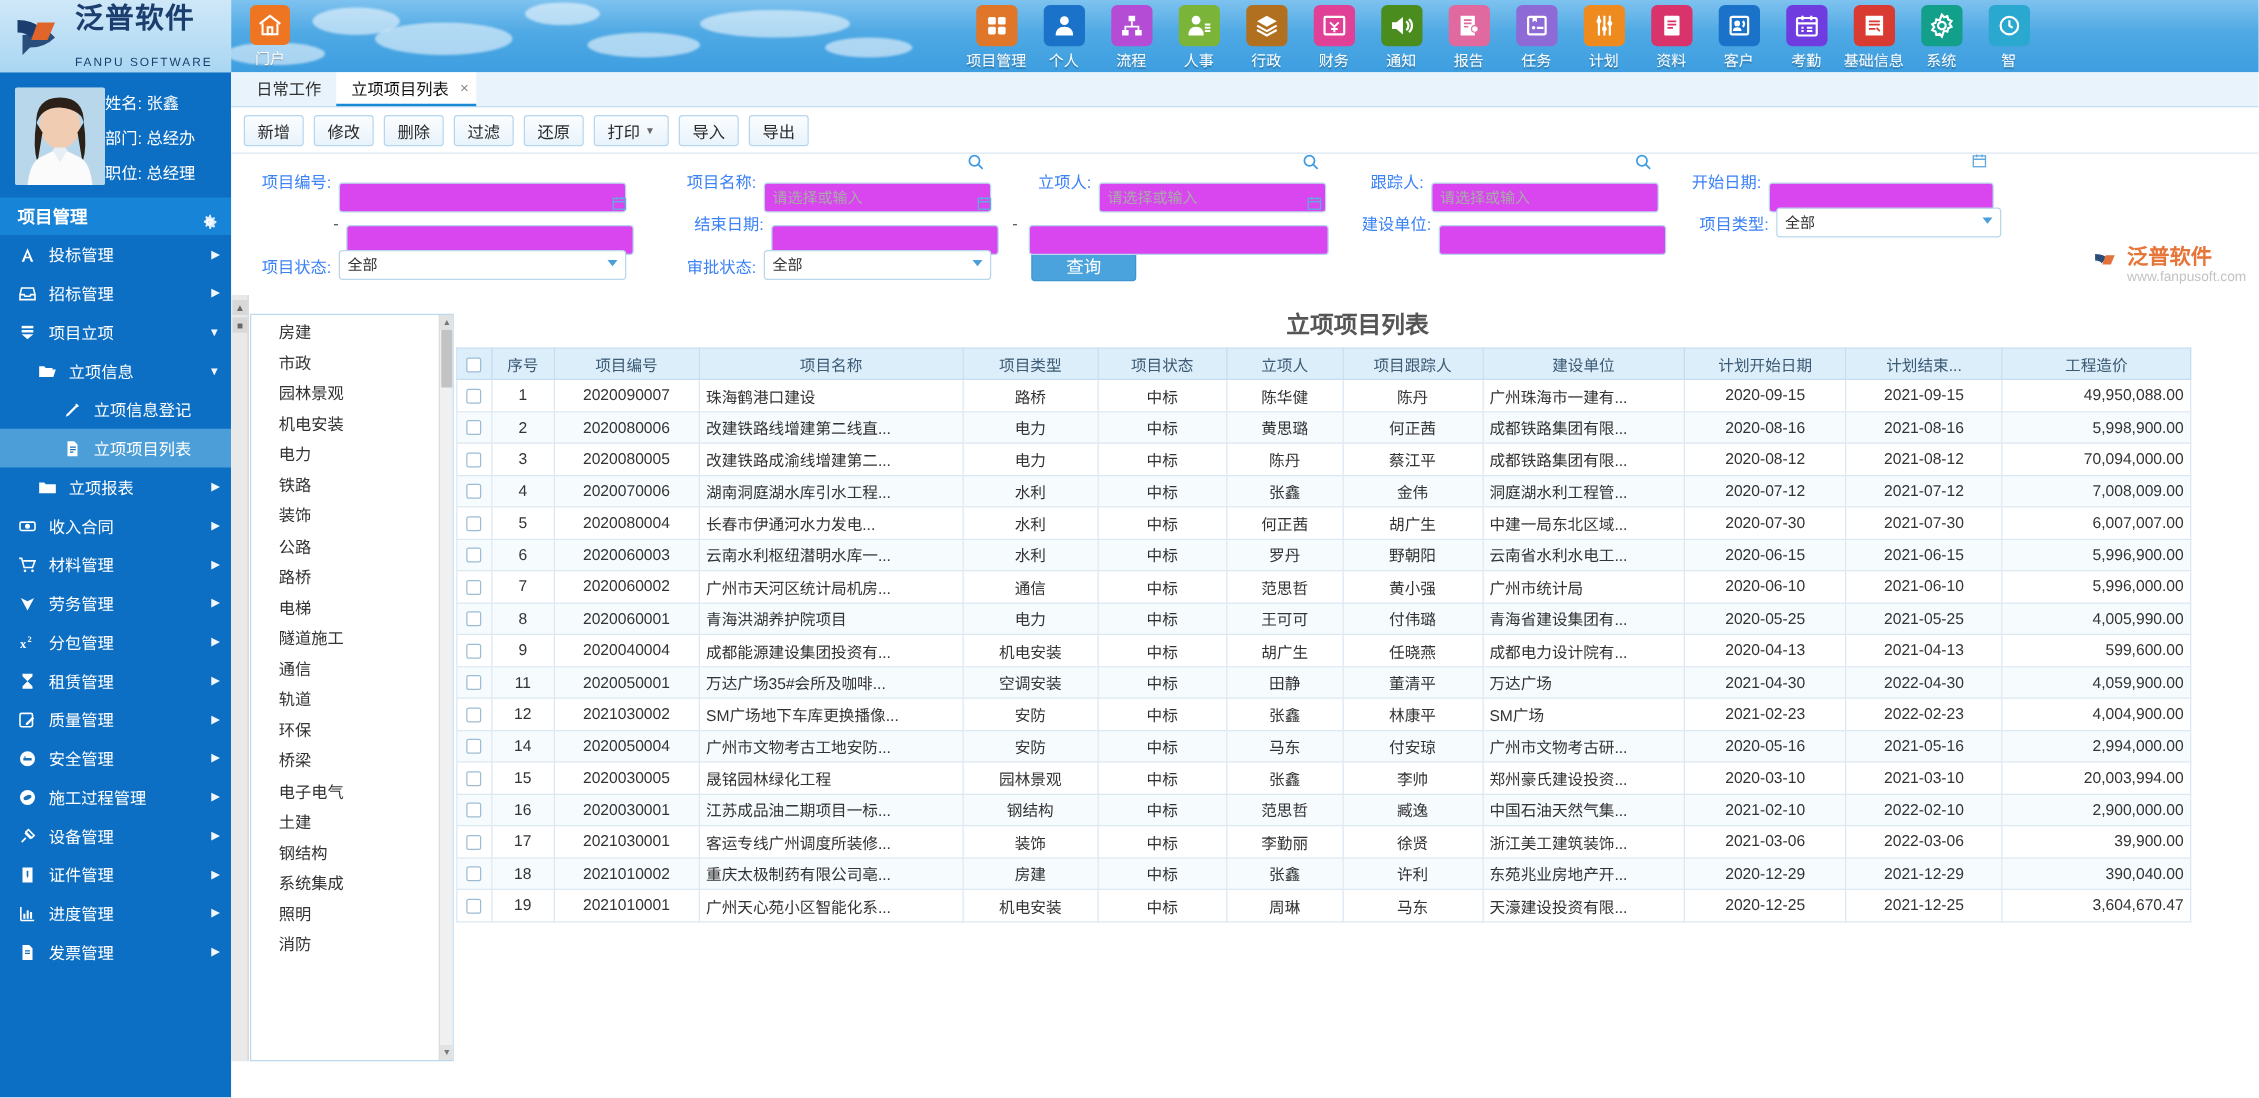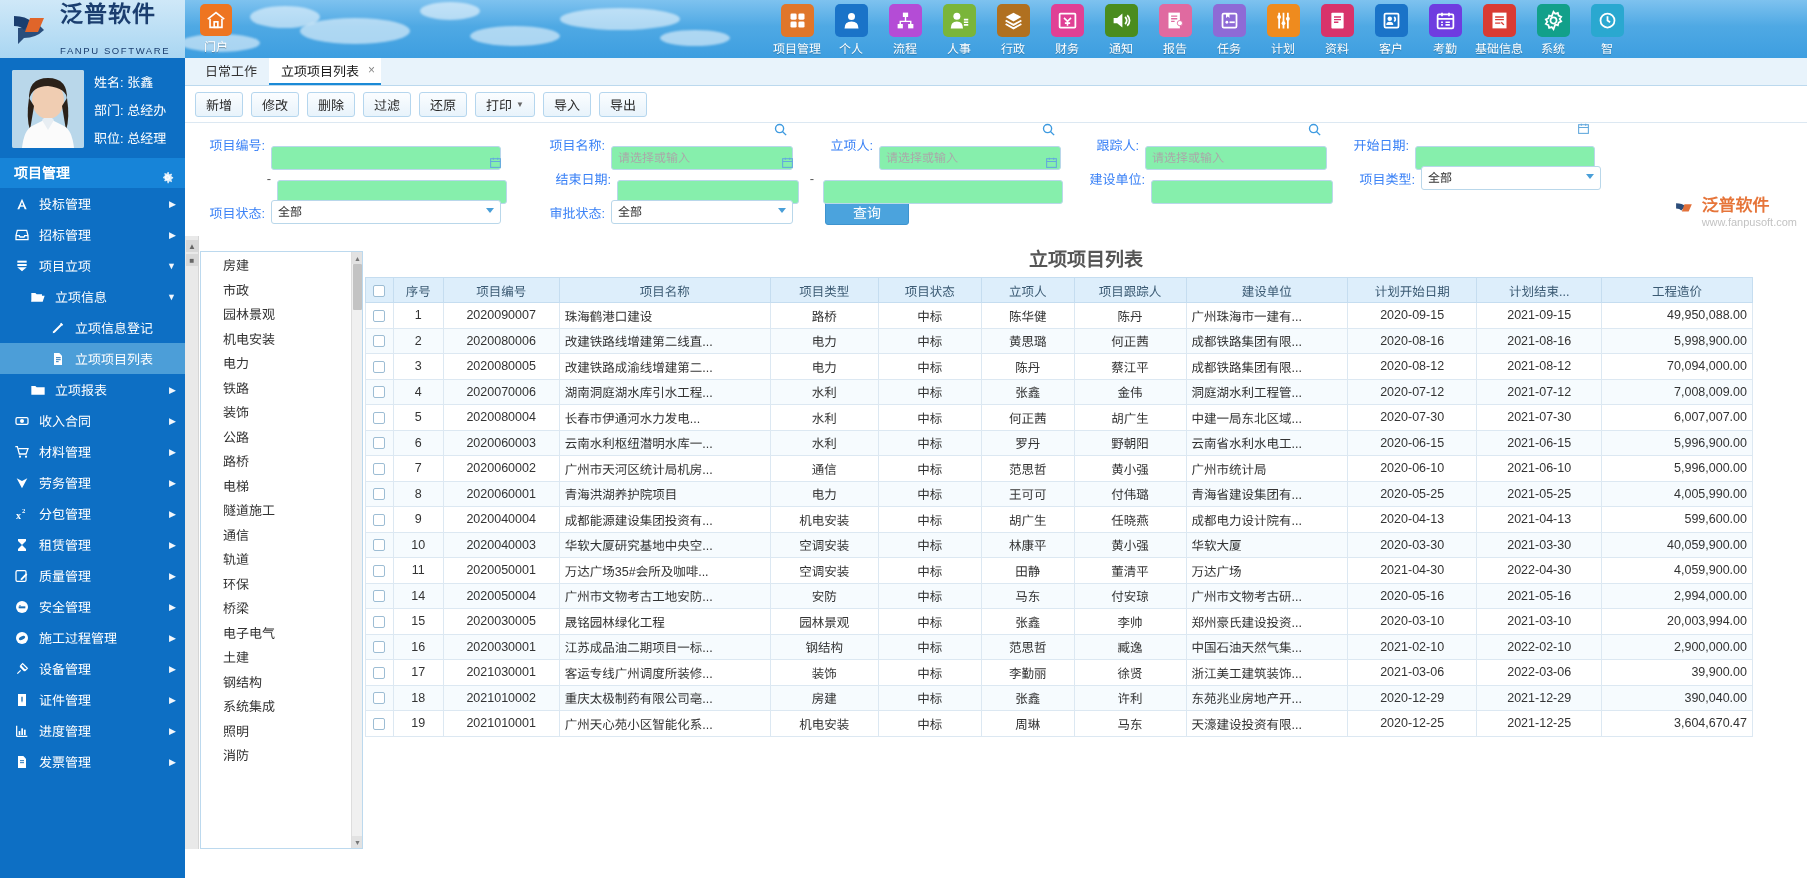--- a/index.html
+++ b/index.html
@@ -59,21 +59,21 @@
     width:33px;height:33px;margin:2px auto 0;border-radius:5px;
     display:flex;align-items:center;justify-content:center;
   }
   .navitem .lbl{ font-size:12px; color:#fff; margin-top:2px; white-space:nowrap; text-shadow:0 1px 1px rgba(0,0,0,.25);}
 
   
   .sidebar {
     position:absolute; left:0; top:58px; width:185px; height:820px;
     background:#0d6fc4; overflow:hidden;
   }
-  .userbox { display:flex; padding:12px 10px 10px 12px; gap:10px; }
+  .userbox { display:flex; padding:12px 10px 10px 12px; gap:0; }
   .avatar {
     width:72px;height:78px;border-radius:2px;overflow:hidden;flex:0 0 auto;
     background:linear-gradient(180deg,#bcd9ee,#8fbfdf); position:relative;
   }
   .userinfo { color:#fff; font-size:13px; display:flex; flex-direction:column; justify-content:center; gap:9px;}
   .userinfo div { white-space:nowrap; }
 
   .sec-title {
     background:#1784d8; color:#fff; font-size:14px; font-weight:bold;
     height:30px; line-height:30px; padding-left:14px; position:relative;
@@ -112,21 +112,21 @@
     height:25px; min-width:42px; padding:0 10px; border:1px solid #b5d6ee;
     background:linear-gradient(180deg,#fbfdff,#e8f3fb);
     border-radius:3px; font-size:13px; color:#2a2a2a; cursor:pointer;
     display:flex; align-items:center; justify-content:center; gap:4px;
   }
 
   .searchpanel { border-top:1px solid #dce8f2; padding:6px 0 5px 0;}
   .frow { display:flex; align-items:center; height:30px; margin-bottom:4px; }
   .flabel { font-size:13px; color:#3b82f6; text-align:right; white-space:nowrap; }
   .inp {
-    height:24px; border:1px solid #b9d7ea; border-radius:3px; background:#86efac;
+    height:24px; border:1px solid #b9d7ea; border-radius:3px; background:#d946ef;
     font-size:12px; color:#333; padding:0 22px 0 6px; outline:none;
     position:relative;
     margin-top:28px;
   }
   .inpwrap { position:relative; display:inline-block;}
   .inpwrap .ricon { position:absolute; right:5px; top:4px; pointer-events:none;}
   .inp::placeholder { color:#a9a9a9; }
   .sel {
     height:24px; border:1px solid #b9d7ea; border-radius:3px; background:#fff;
     font-size:12px; color:#333; padding:0 6px; outline:none;
@@ -942,48 +942,48 @@
                 <td class="c-center">中标</td>
                 <td class="lnk">胡广生</td>
                 <td class="lnk">任晓燕</td>
                 <td>成都电力设计院有...</td>
                 <td class="c-center">2020-04-13</td>
                 <td class="c-center">2021-04-13</td>
                 <td class="c-right">599,600.00</td>
               </tr>
               <tr>
                 <td class="c-center"><span class="cb"></span></td>
-                <td class="c-center">10</td>
-                <td class="lnk">2020040003</td>
-                <td class="lnkl">华软大厦研究基地中央空...</td>
-                <td class="c-center">空调安装</td>
-                <td class="c-center">中标</td>
-                <td class="lnk">林康平</td>
-                <td class="lnk">黄小强</td>
-                <td>华软大厦</td>
-                <td class="c-center">2020-03-30</td>
-                <td class="c-center">2021-03-30</td>
-                <td class="c-right">40,059,900.00</td>
-              </tr>
-              <tr>
-                <td class="c-center"><span class="cb"></span></td>
                 <td class="c-center">11</td>
                 <td class="lnk">2020050001</td>
                 <td class="lnkl">万达广场35#会所及咖啡...</td>
                 <td class="c-center">空调安装</td>
                 <td class="c-center">中标</td>
                 <td class="lnk">田静</td>
                 <td class="lnk">董清平</td>
                 <td>万达广场</td>
                 <td class="c-center">2021-04-30</td>
                 <td class="c-center">2022-04-30</td>
                 <td class="c-right">4,059,900.00</td>
               </tr>
               <tr>
                 <td class="c-center"><span class="cb"></span></td>
+                <td class="c-center">12</td>
+                <td class="lnk">2021030002</td>
+                <td class="lnkl">SM广场地下车库更换播像...</td>
+                <td class="c-center">安防</td>
+                <td class="c-center">中标</td>
+                <td class="lnk">张鑫</td>
+                <td class="lnk">林康平</td>
+                <td>SM广场</td>
+                <td class="c-center">2021-02-23</td>
+                <td class="c-center">2022-02-23</td>
+                <td class="c-right">4,004,900.00</td>
+              </tr>
+              <tr>
+                <td class="c-center"><span class="cb"></span></td>
                 <td class="c-center">14</td>
                 <td class="lnk">2020050004</td>
                 <td class="lnkl">广州市文物考古工地安防...</td>
                 <td class="c-center">安防</td>
                 <td class="c-center">中标</td>
                 <td class="lnk">马东</td>
                 <td class="lnk">付安琼</td>
                 <td>广州市文物考古研...</td>
                 <td class="c-center">2020-05-16</td>
                 <td class="c-center">2021-05-16</td>

